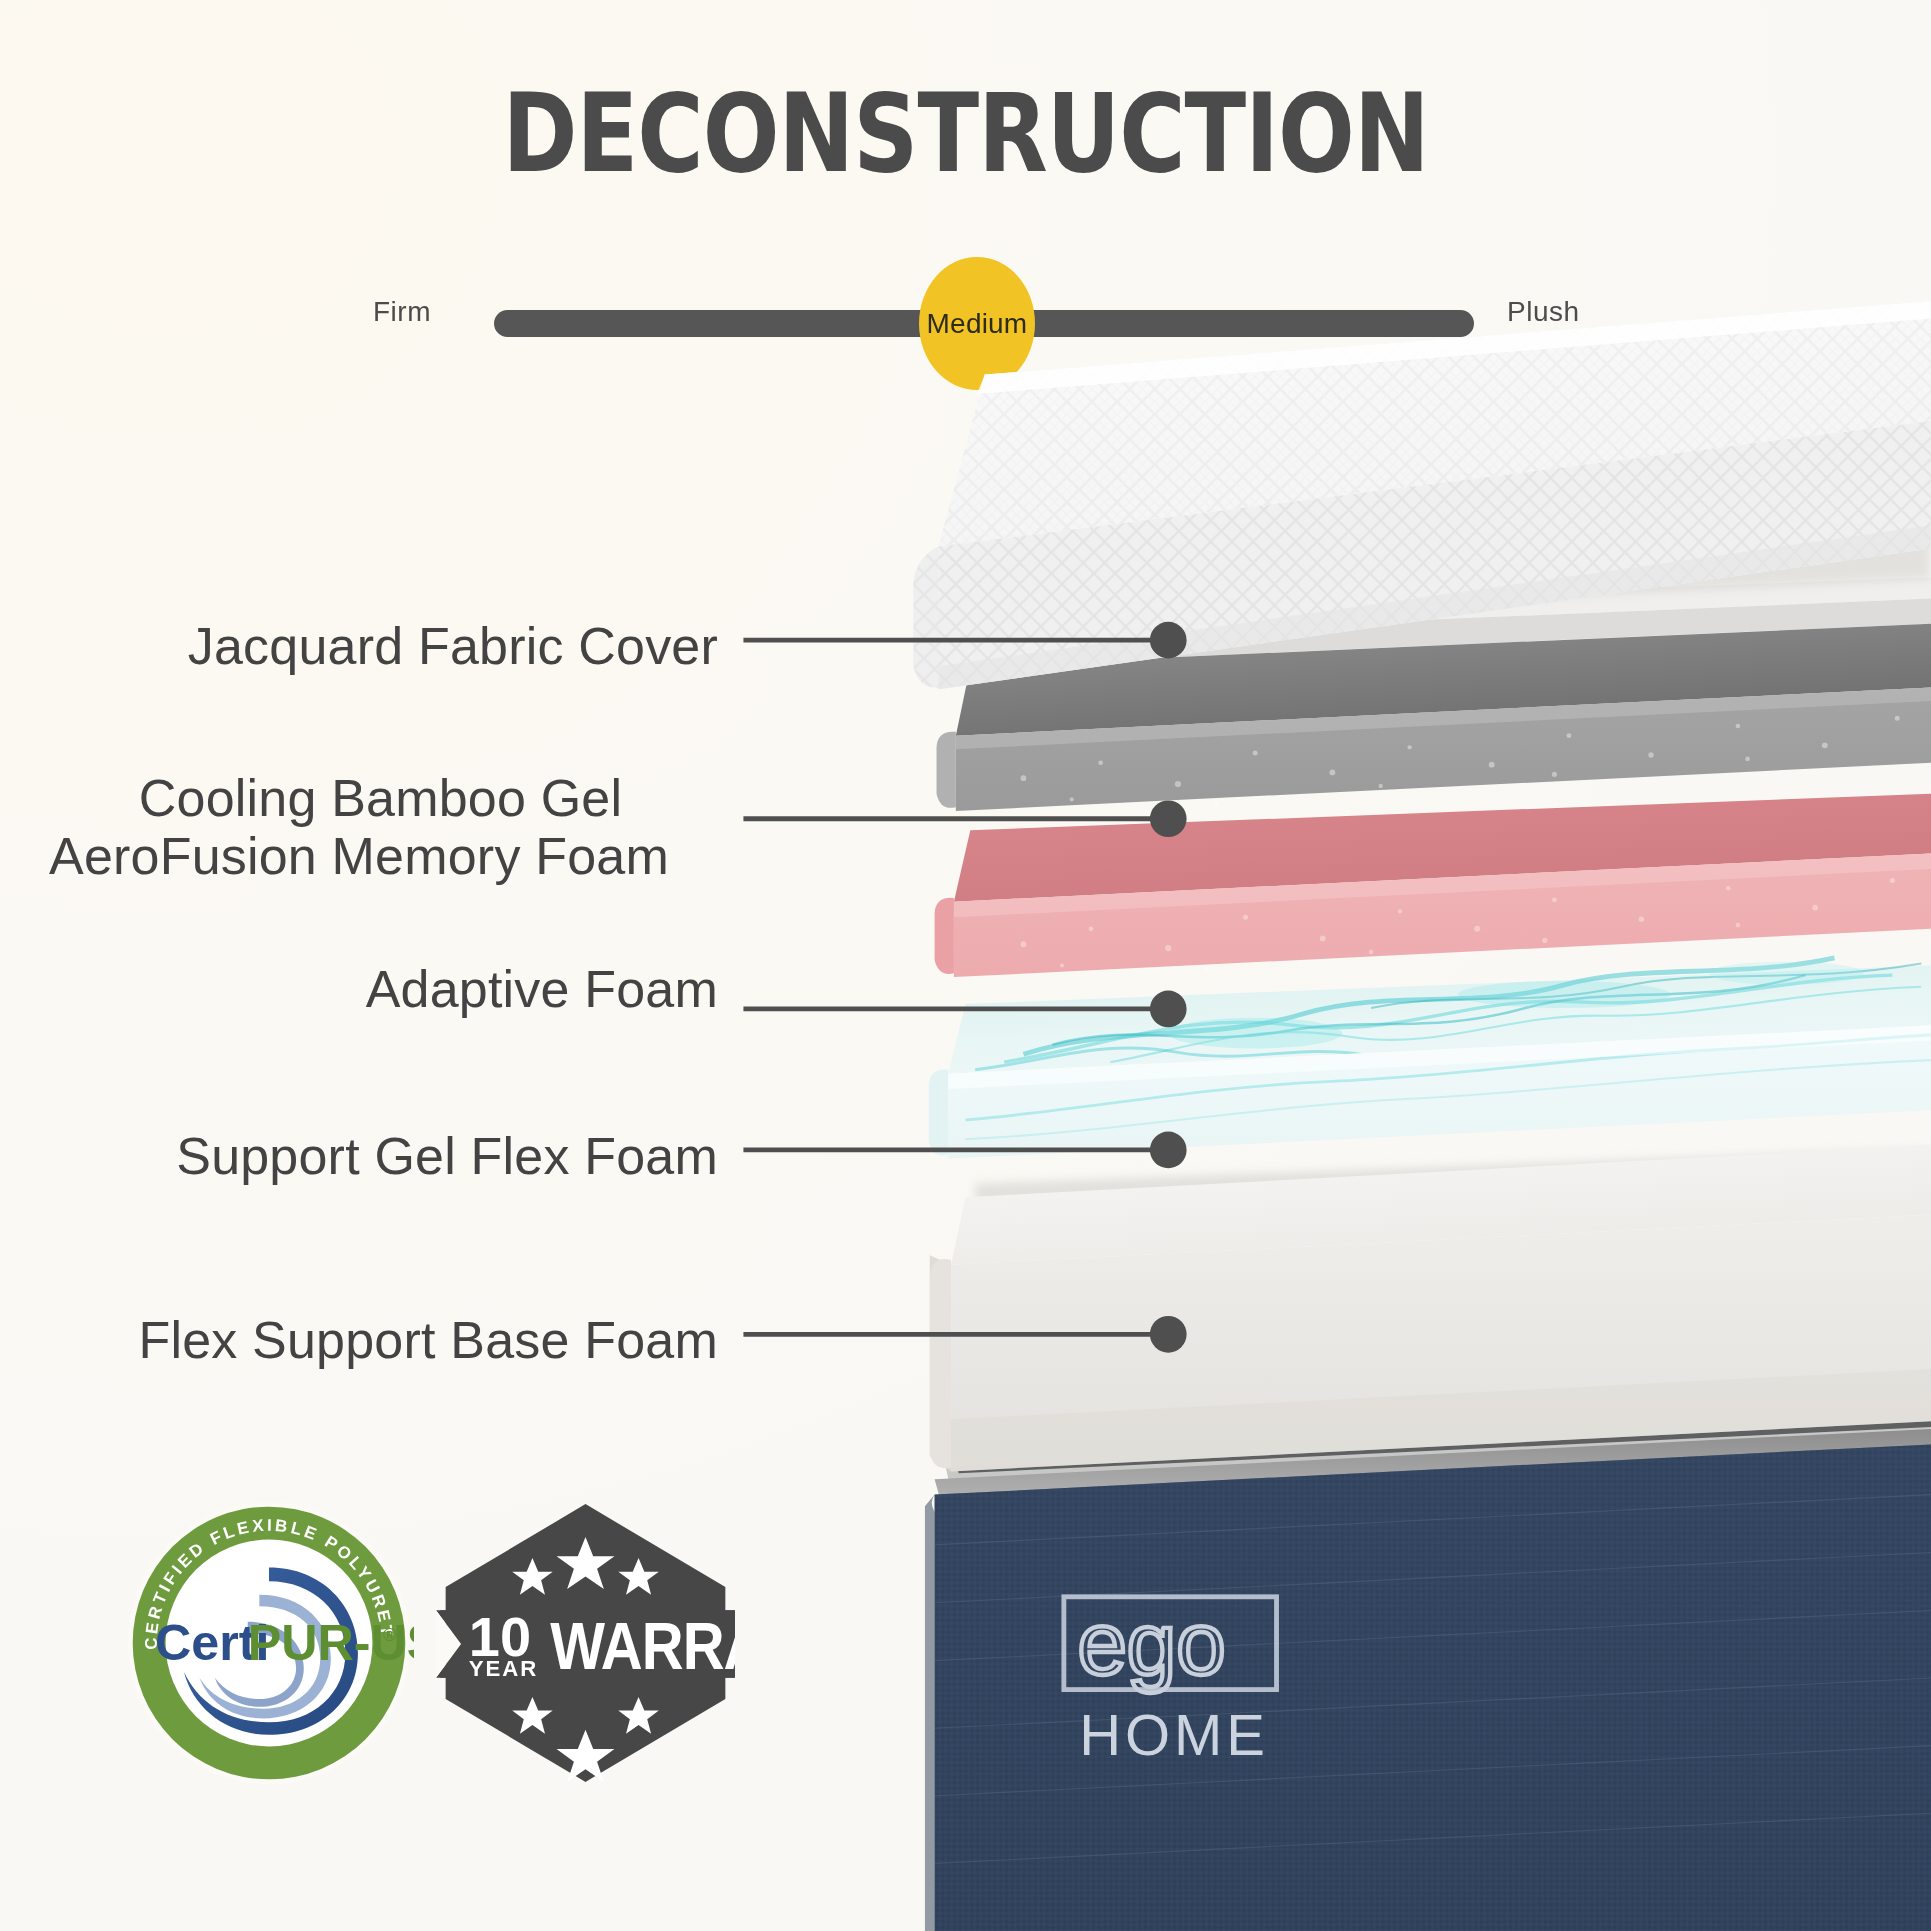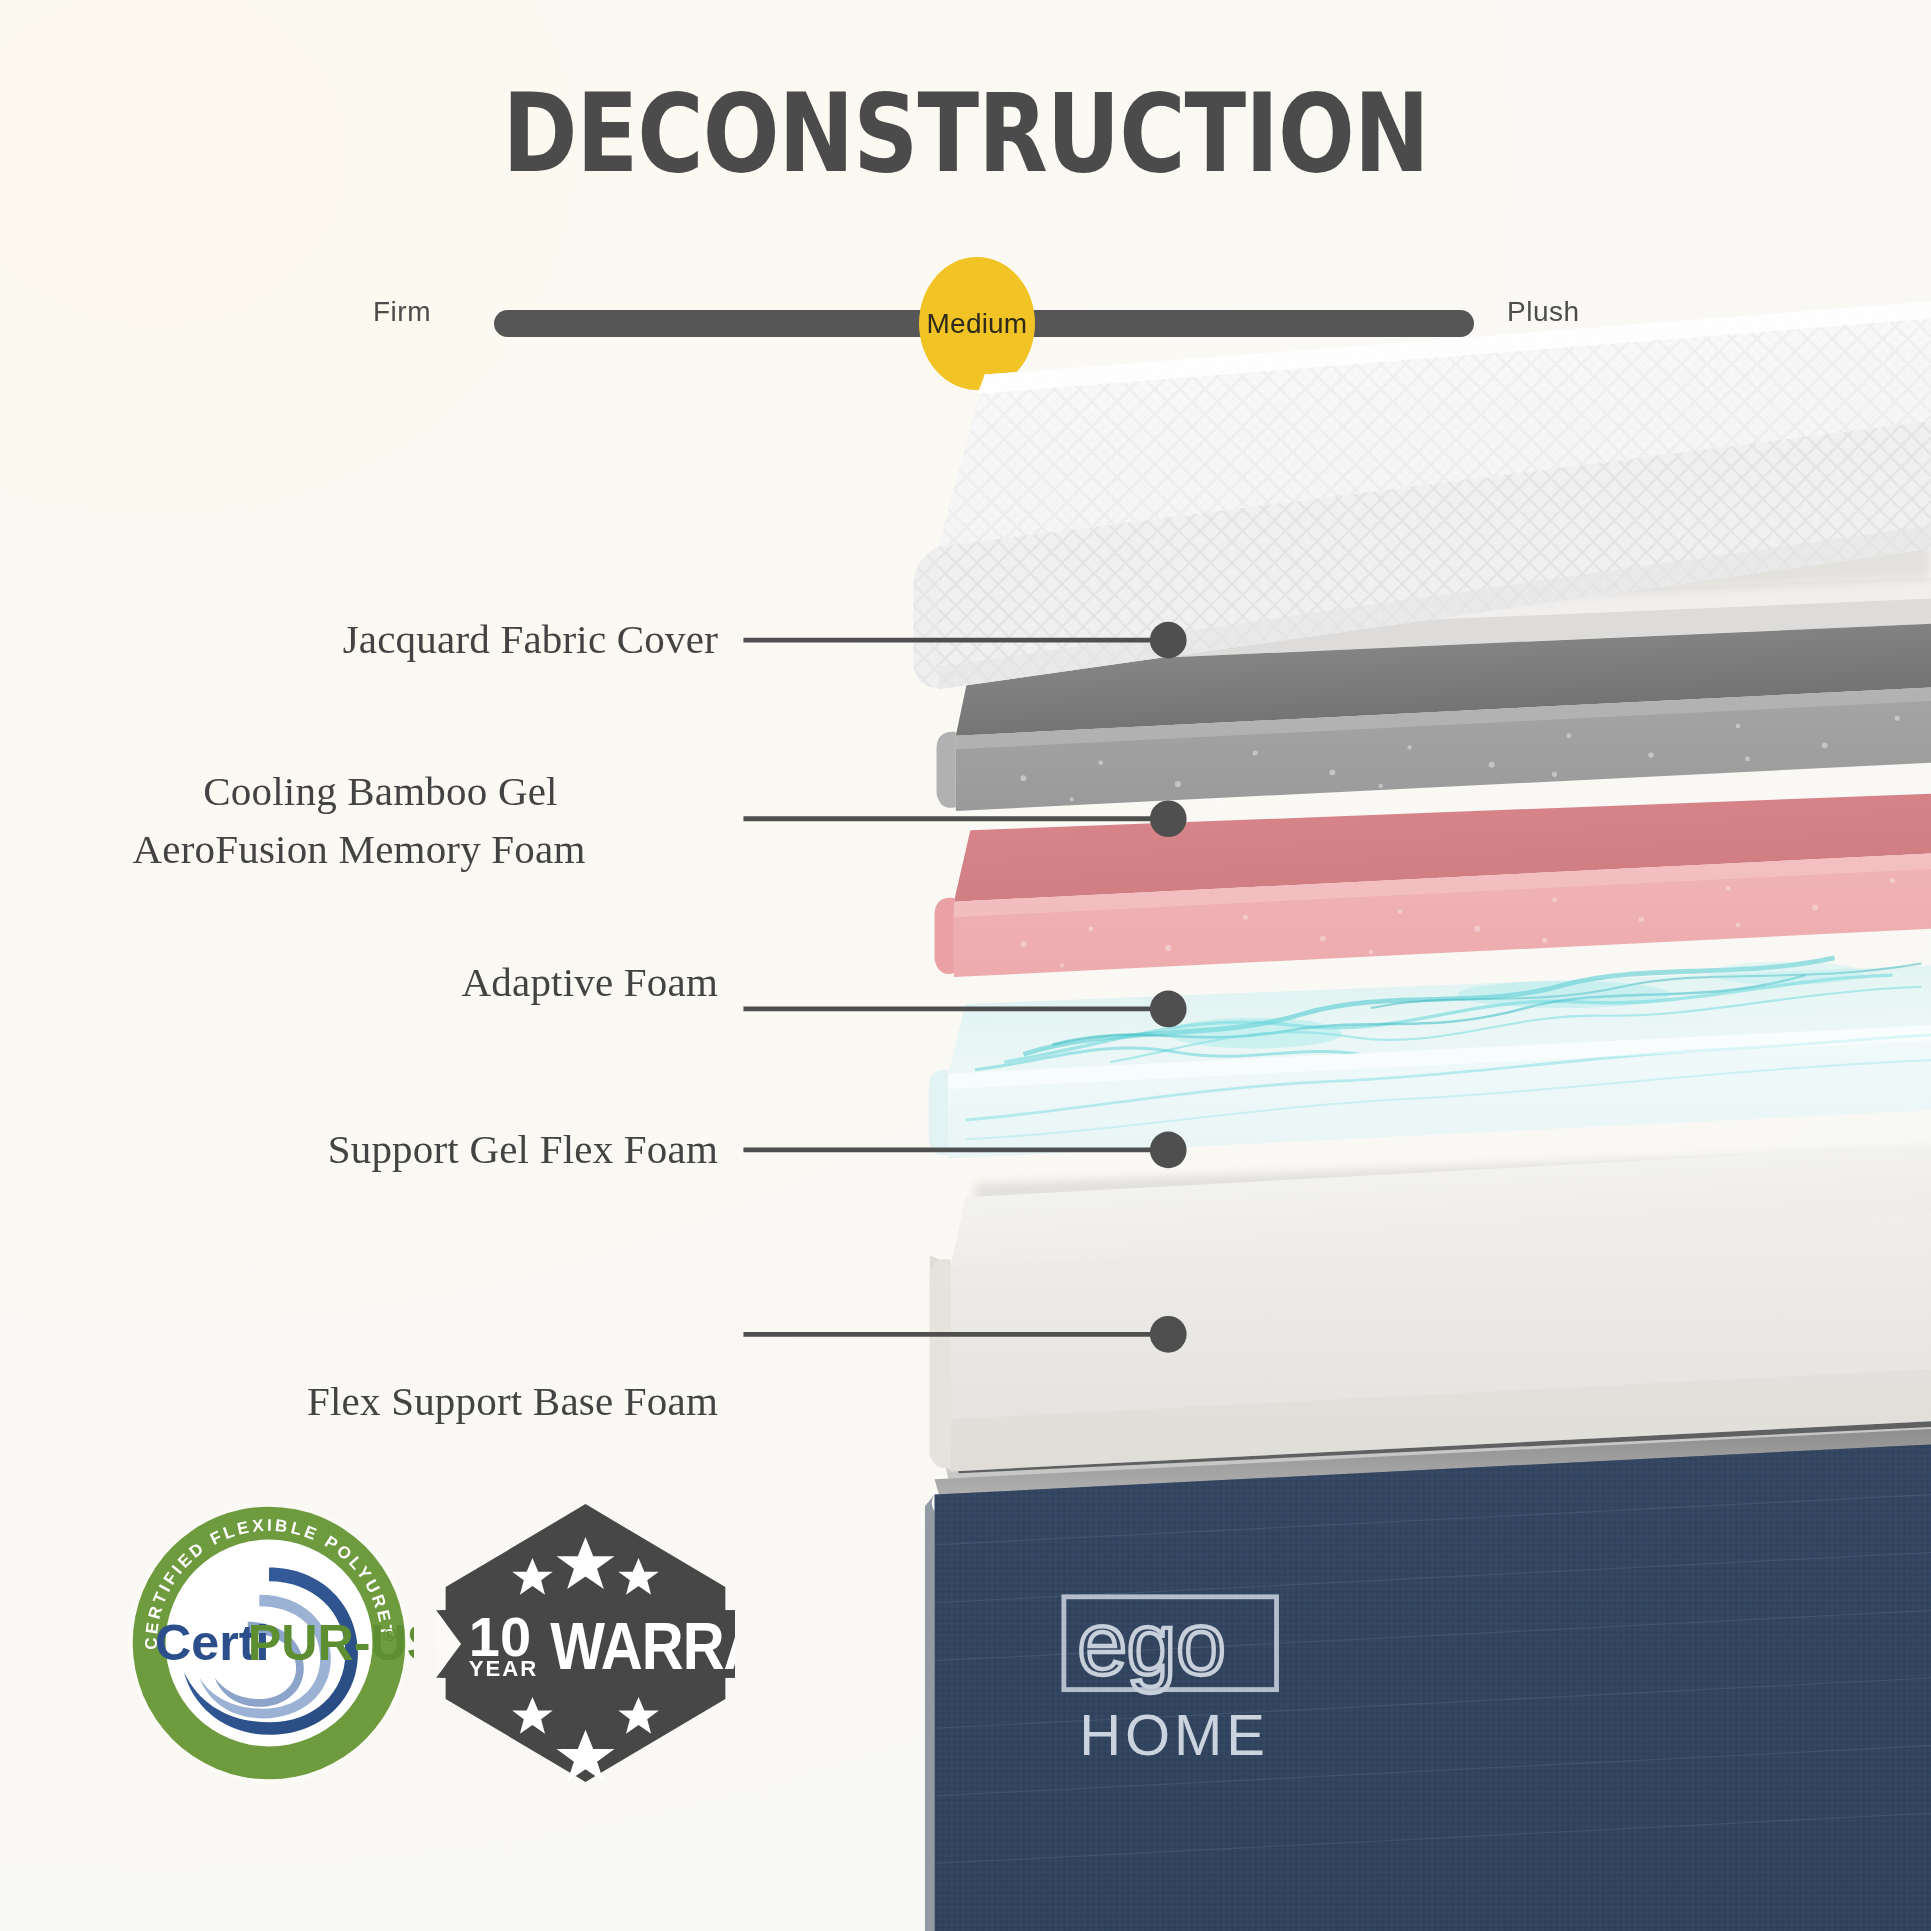--- a/index.html
+++ b/index.html
@@ -42,22 +42,22 @@
   }
 
   
   .stack { position:absolute; left:0; top:0; width:1931px; height:1931px; pointer-events:none; }
   .stack svg { display:block; }
 
   
   .callout { position:absolute; }
   .callout .txt {
     position:absolute; right:0; white-space:nowrap; text-align:right;
-    font-size:41px; color:#434343; line-height:1.16; letter-spacing:0.2px;
-    font-family:Liberation Serif, serif;
+    font-size:52px; color:#434343; line-height:1.16; letter-spacing:0.2px;
+    font-family:Liberation Sans, sans-serif;
   }
   .callout .txt.two { text-align:center; right:0; }
 
   
   .badge-certipur { position:absolute; left:124px; top:1498px; width:290px; height:290px; }
   .badge-warranty { position:absolute; left:436px; top:1498px; width:299px; height:290px; }
 
   .logo-ego { position:absolute; left:1060px; top:1591px; width:232px; height:174px; }
 </style>
 </head>
@@ -326,21 +326,21 @@
 
 <div class="callout" style="left:0;top:0;width:718px;">
   <div class="txt" style="top:959px;">Adaptive Foam</div>
 </div>
 
 <div class="callout" style="left:0;top:0;width:718px;">
   <div class="txt" style="top:1126px;">Support Gel Flex Foam</div>
 </div>
 
 <div class="callout" style="left:0;top:0;width:718px;">
-  <div class="txt" style="top:1378px;">Flex Support Base Foam</div>
+  <div class="txt" style="top:1310px;">Flex Support Base Foam</div>
 </div>
 
 <div class="logo-ego">
   <svg width="232" height="174" viewBox="0 0 240 180" xmlns="http://www.w3.org/2000/svg">
     <rect x="4" y="6" width="220" height="96" fill="none" stroke="#c3cbd8" stroke-width="5" opacity="0.9"></rect>
     <text x="18" y="86" font-family="'Liberation Sans',sans-serif" font-size="92" fill="none" stroke="#c7cfdb" stroke-width="4.5">ego</text>
     <text x="20" y="170" font-family="'Liberation Sans',sans-serif" font-size="60" letter-spacing="4" fill="#cbd3de">HOME</text>
   </svg>
 </div>
 

